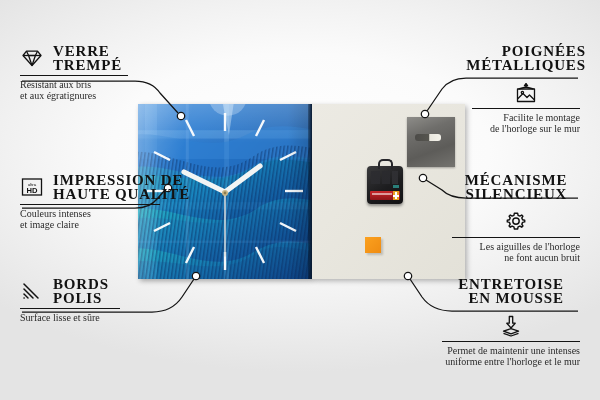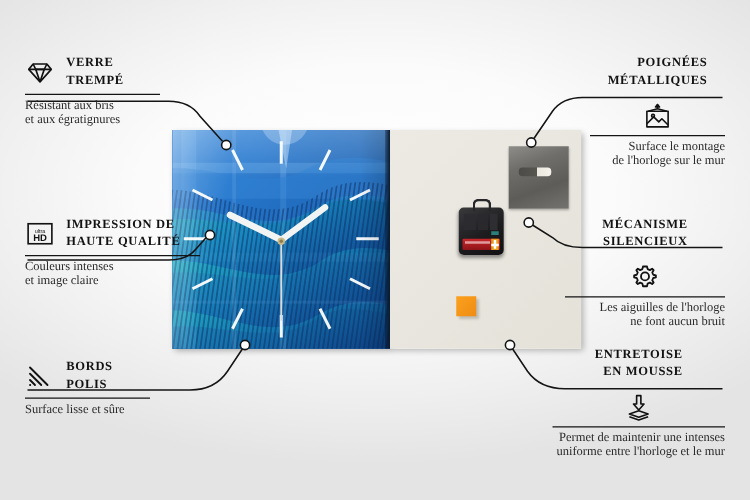--- a/index.html
+++ b/index.html
@@ -86,21 +86,21 @@
   }
 
   
   .leaders { position:absolute; inset:0; pointer-events:none; }
 
   .callout { position:absolute; }
   .callout .head { display:flex; align-items:center; gap:9px; }
   .callout .titles {
     font-family:"Liberation Serif", serif;
     font-weight:700; letter-spacing:.055em;
-    font-size:10px; line-height:14px; color:#121212;
+    font-size:15px; line-height:14px; color:#121212;
     text-transform:uppercase; white-space:nowrap;
   }
   .callout .rule { height:1px; background:#141414; margin-top:3px; }
   .callout .sub {
     font-family:"Liberation Serif", serif;
     font-size:10px; line-height:10.5px; color:#2a2a2a;
     margin-top:4px; white-space:nowrap;
   }
   .callout.left .head { justify-content:flex-start; }
   .callout.left .titles { text-align:left; }
@@ -272,21 +272,21 @@
         <span>HAUTE QUALITÉ</span>
       </span>
     </div>
     <div class="rule"></div>
     <div class="sub">
       <span>Couleurs intenses</span><br>
       <span>et image claire</span>
     </div>
   </div>
 
-  <div class="callout left" style="left:20px; top:277px; width:100px;margin-top:10px;">
+  <div class="callout left" style="left:20px; top:277px; width:100px;">
     <div class="head">
       <span class="ico">
         <svg viewBox="0 0 24 24" stroke="#121212" stroke-width="1.5" fill="none" stroke-linecap="round">
           <line x1="4" y1="5" x2="18" y2="19"></line>
           <line x1="4" y1="10" x2="13" y2="19"></line>
           <line x1="4" y1="15" x2="8" y2="19"></line>
           <line x1="4" y1="19" x2="4.2" y2="19"></line>
         </svg>
       </span>
       <span class="titles">
@@ -312,21 +312,21 @@
           <path d="M10.4 4.6 L12 2.6 L13.6 4.6 Z" fill="#121212"></path>
           <path d="M12 6 L4.5 8 M12 6 L19.5 8"></path>
           <rect x="3.5" y="8" width="17" height="12.5"></rect>
           <path d="M3.5 18 L9 12.5 L13 16.5 L15.5 14 L20.5 19"></path>
           <circle cx="8.4" cy="11.6" r="1.15"></circle>
         </svg>
       </span>
     </div>
     <div class="rule"></div>
     <div class="sub">
-      <span>Surface le montage</span><br>
+      <span>Facilite le montage</span><br>
       <span>de l'horloge sur le mur</span>
     </div>
   </div>
 
   <div class="callout right" style="left:452px; top:173px; width:128px;">
     <div class="head">
       <span class="titles">
         <span>MÉCANISME</span><br>
         <span>SILENCIEUX</span>
       </span>

